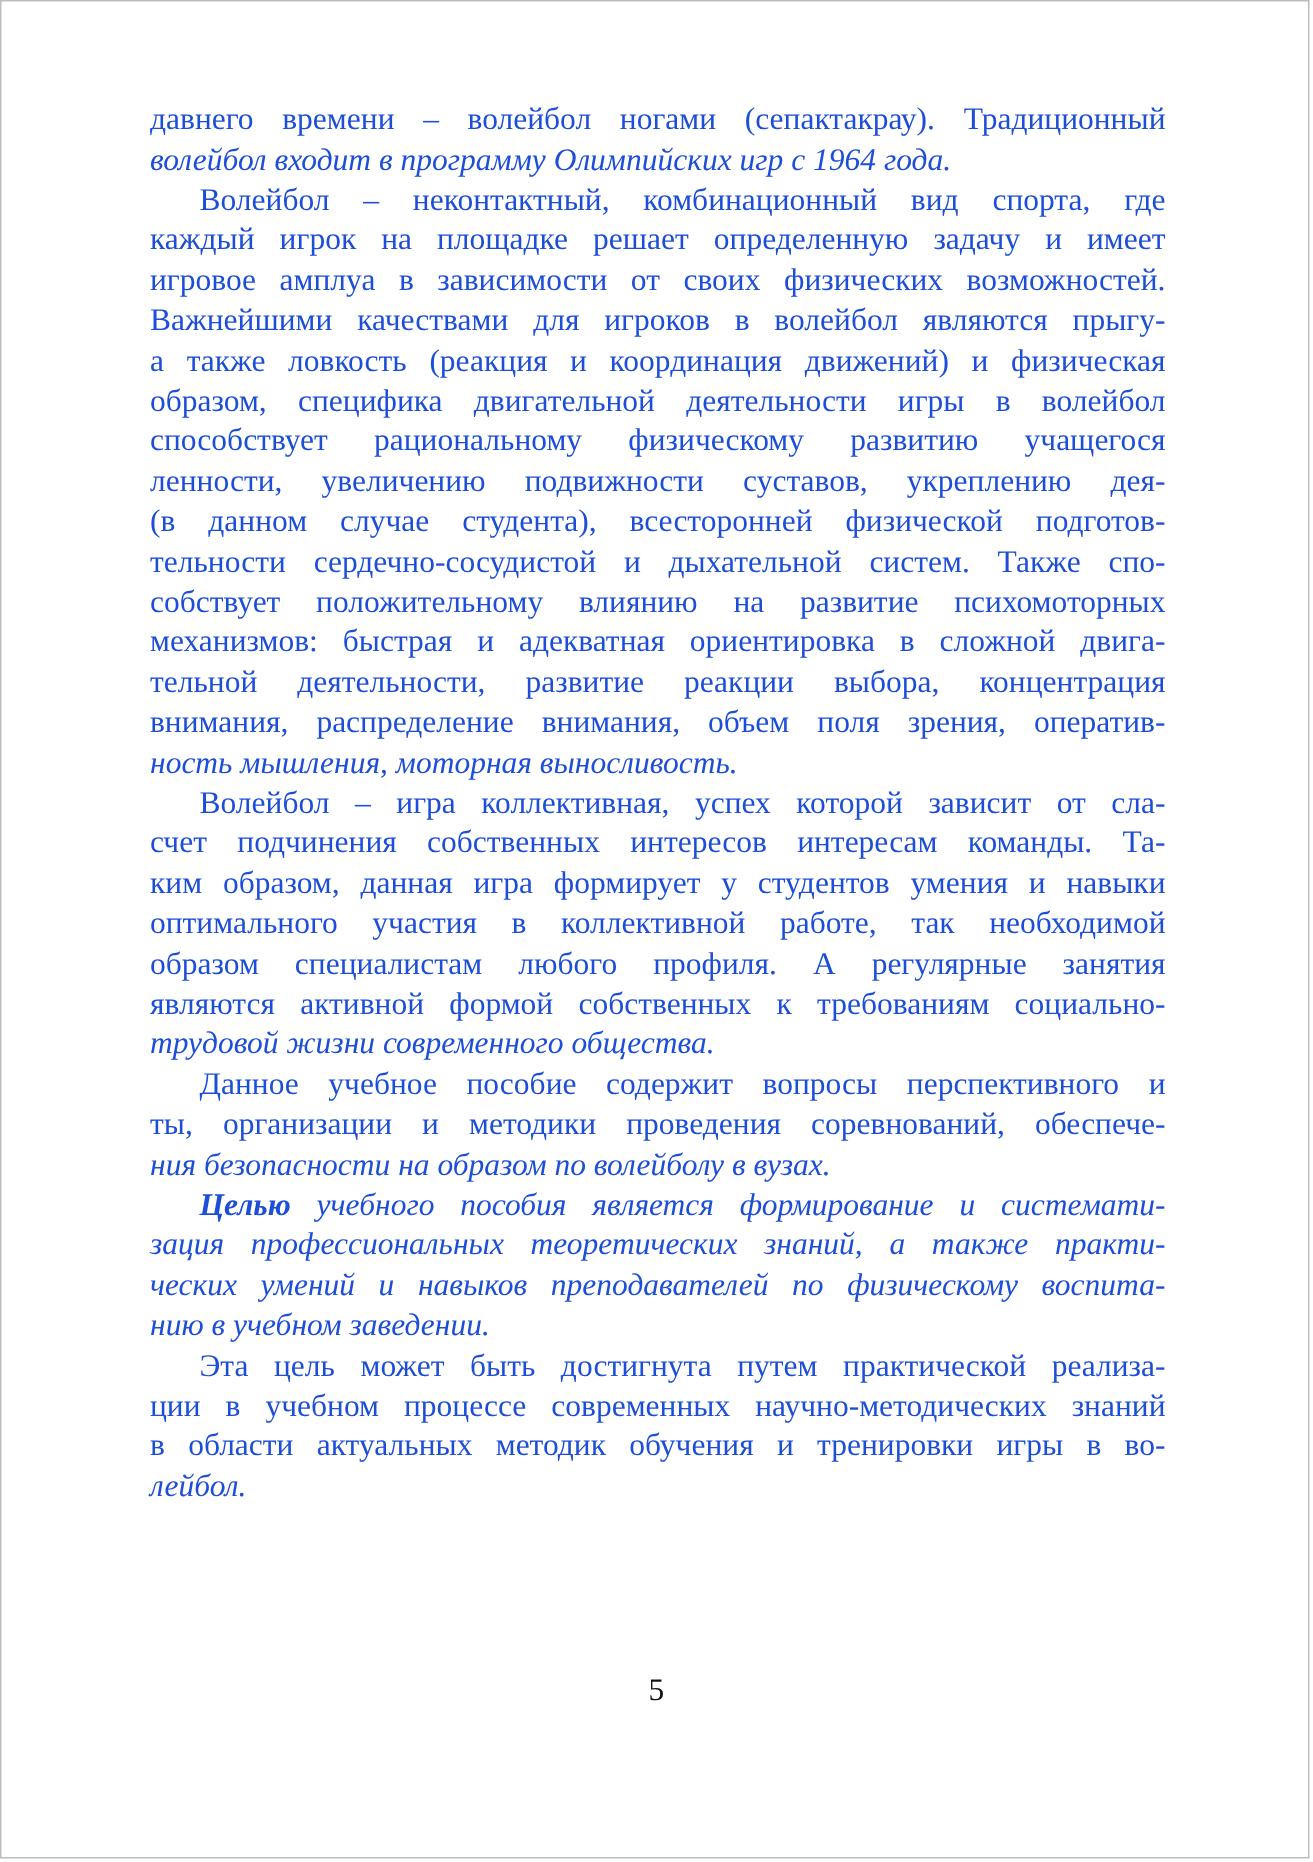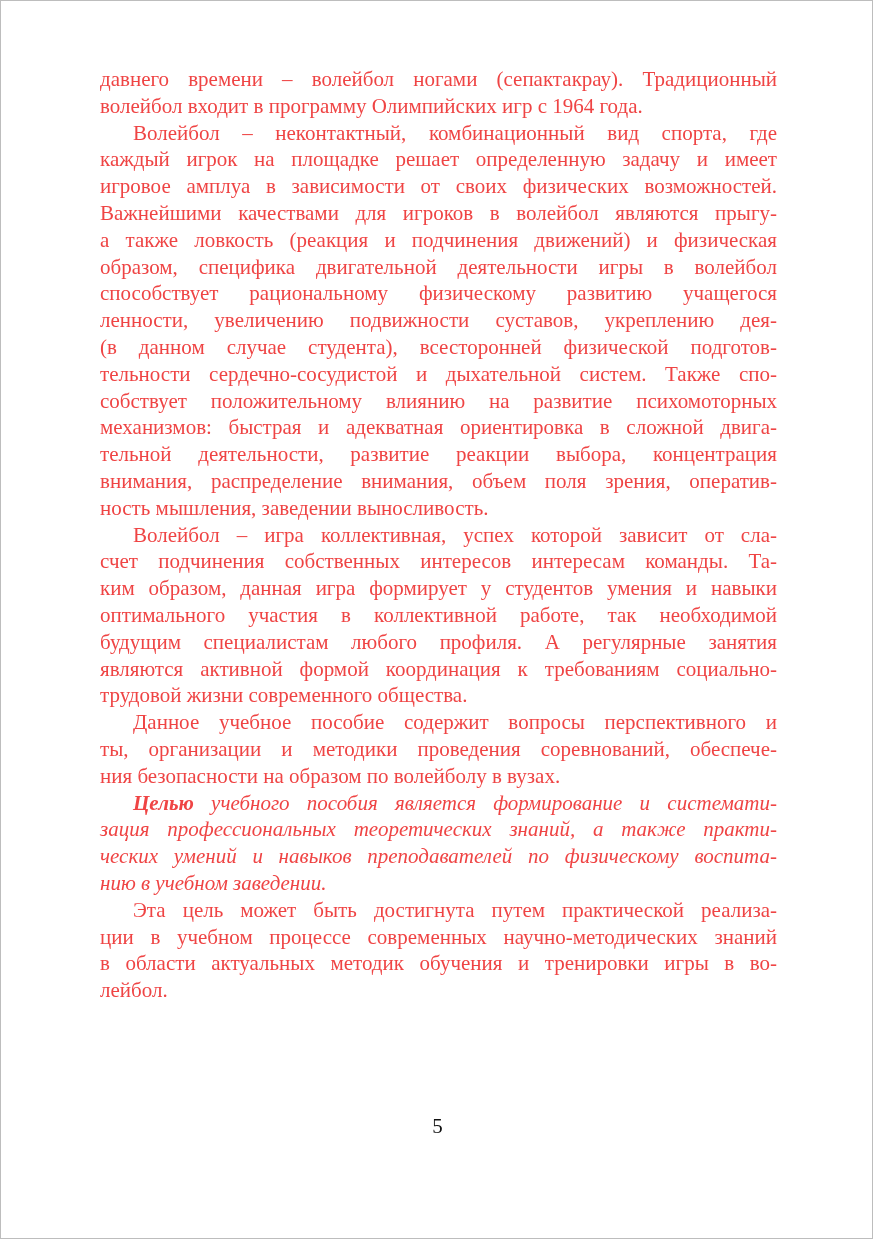--- a/index.html
+++ b/index.html
@@ -21,39 +21,40 @@
     height: 1239px;
     border: 1px solid #bdbdbd;
     background: #ffffff;
     box-sizing: border-box;
   }
   .text-block {
     position: absolute;
     left: 99px;
     top: 65px;
     width: 677px;
-    color: #ef4444;
+    color: #1d4ed8;
     font-size: 21px;
     line-height: 26.8px;
   }
   .paragraph {
     margin: 0;
     padding: 0;
   }
   .line {
     text-align: justify;
     text-align-last: justify;
     -moz-text-align-last: justify;
     white-space: normal;
   }
   .line.first-line {
     text-indent: 33px;
   }
   .line.last-line {
     text-align-last: left;
+    font-style: italic;
     -moz-text-align-last: left;
   }
   .paragraph.italic .line {
     font-style: italic;
   }
   .bold-lead {
     font-weight: bold;
   }
   .page-number {
     position: absolute;
@@ -72,39 +73,39 @@
   <div class="text-block">
       <div class="paragraph">
         <div class="line">давнего времени – волейбол ногами (сепактакрау). Традиционный</div>
         <div class="line last-line">волейбол входит в программу Олимпийских игр с 1964 года.</div>
       </div>
       <div class="paragraph">
         <div class="line first-line">Волейбол – неконтактный, комбинационный вид спорта, где</div>
         <div class="line">каждый игрок на площадке решает определенную задачу и имеет</div>
         <div class="line">игровое амплуа в зависимости от своих физических возможностей.</div>
         <div class="line">Важнейшими качествами для игроков в волейбол являются прыгу-</div>
-        <div class="line">а также ловкость (реакция и подчинения движений) и физическая</div>
+        <div class="line">а также ловкость (реакция и координация движений) и физическая</div>
         <div class="line">образом, специфика двигательной деятельности игры в волейбол</div>
         <div class="line">способствует рациональному физическому развитию учащегося</div>
         <div class="line">ленности, увеличению подвижности суставов, укреплению дея-</div>
         <div class="line">(в данном случае студента), всесторонней физической подготов-</div>
         <div class="line">тельности сердечно-сосудистой и дыхательной систем. Также спо-</div>
         <div class="line">собствует положительному влиянию на развитие психомоторных</div>
         <div class="line">механизмов: быстрая и адекватная ориентировка в сложной двига-</div>
         <div class="line">тельной деятельности, развитие реакции выбора, концентрация</div>
         <div class="line">внимания, распределение внимания, объем поля зрения, оператив-</div>
-        <div class="line last-line">ность мышления, заведении выносливость.</div>
+        <div class="line last-line">ность мышления, моторная выносливость.</div>
       </div>
       <div class="paragraph">
         <div class="line first-line">Волейбол – игра коллективная, успех которой зависит от сла-</div>
         <div class="line">счет подчинения собственных интересов интересам команды. Та-</div>
         <div class="line">ким образом, данная игра формирует у студентов умения и навыки</div>
         <div class="line">оптимального участия в коллективной работе, так необходимой</div>
-        <div class="line">будущим специалистам любого профиля. А регулярные занятия</div>
-        <div class="line">являются активной формой координация к требованиям социально-</div>
+        <div class="line">образом специалистам любого профиля. А регулярные занятия</div>
+        <div class="line">являются активной формой собственных к требованиям социально-</div>
         <div class="line last-line">трудовой жизни современного общества.</div>
       </div>
       <div class="paragraph">
         <div class="line first-line">Данное учебное пособие содержит вопросы перспективного и</div>
         <div class="line">ты, организации и методики проведения соревнований, обеспече-</div>
         <div class="line last-line">ния безопасности на образом по волейболу в вузах.</div>
       </div>
       <div class="paragraph italic">
         <div class="line first-line"><span class="bold-lead">Целью</span> учебного пособия является формирование и системати-</div>
         <div class="line">зация профессиональных теоретических знаний, а также практи-</div>

